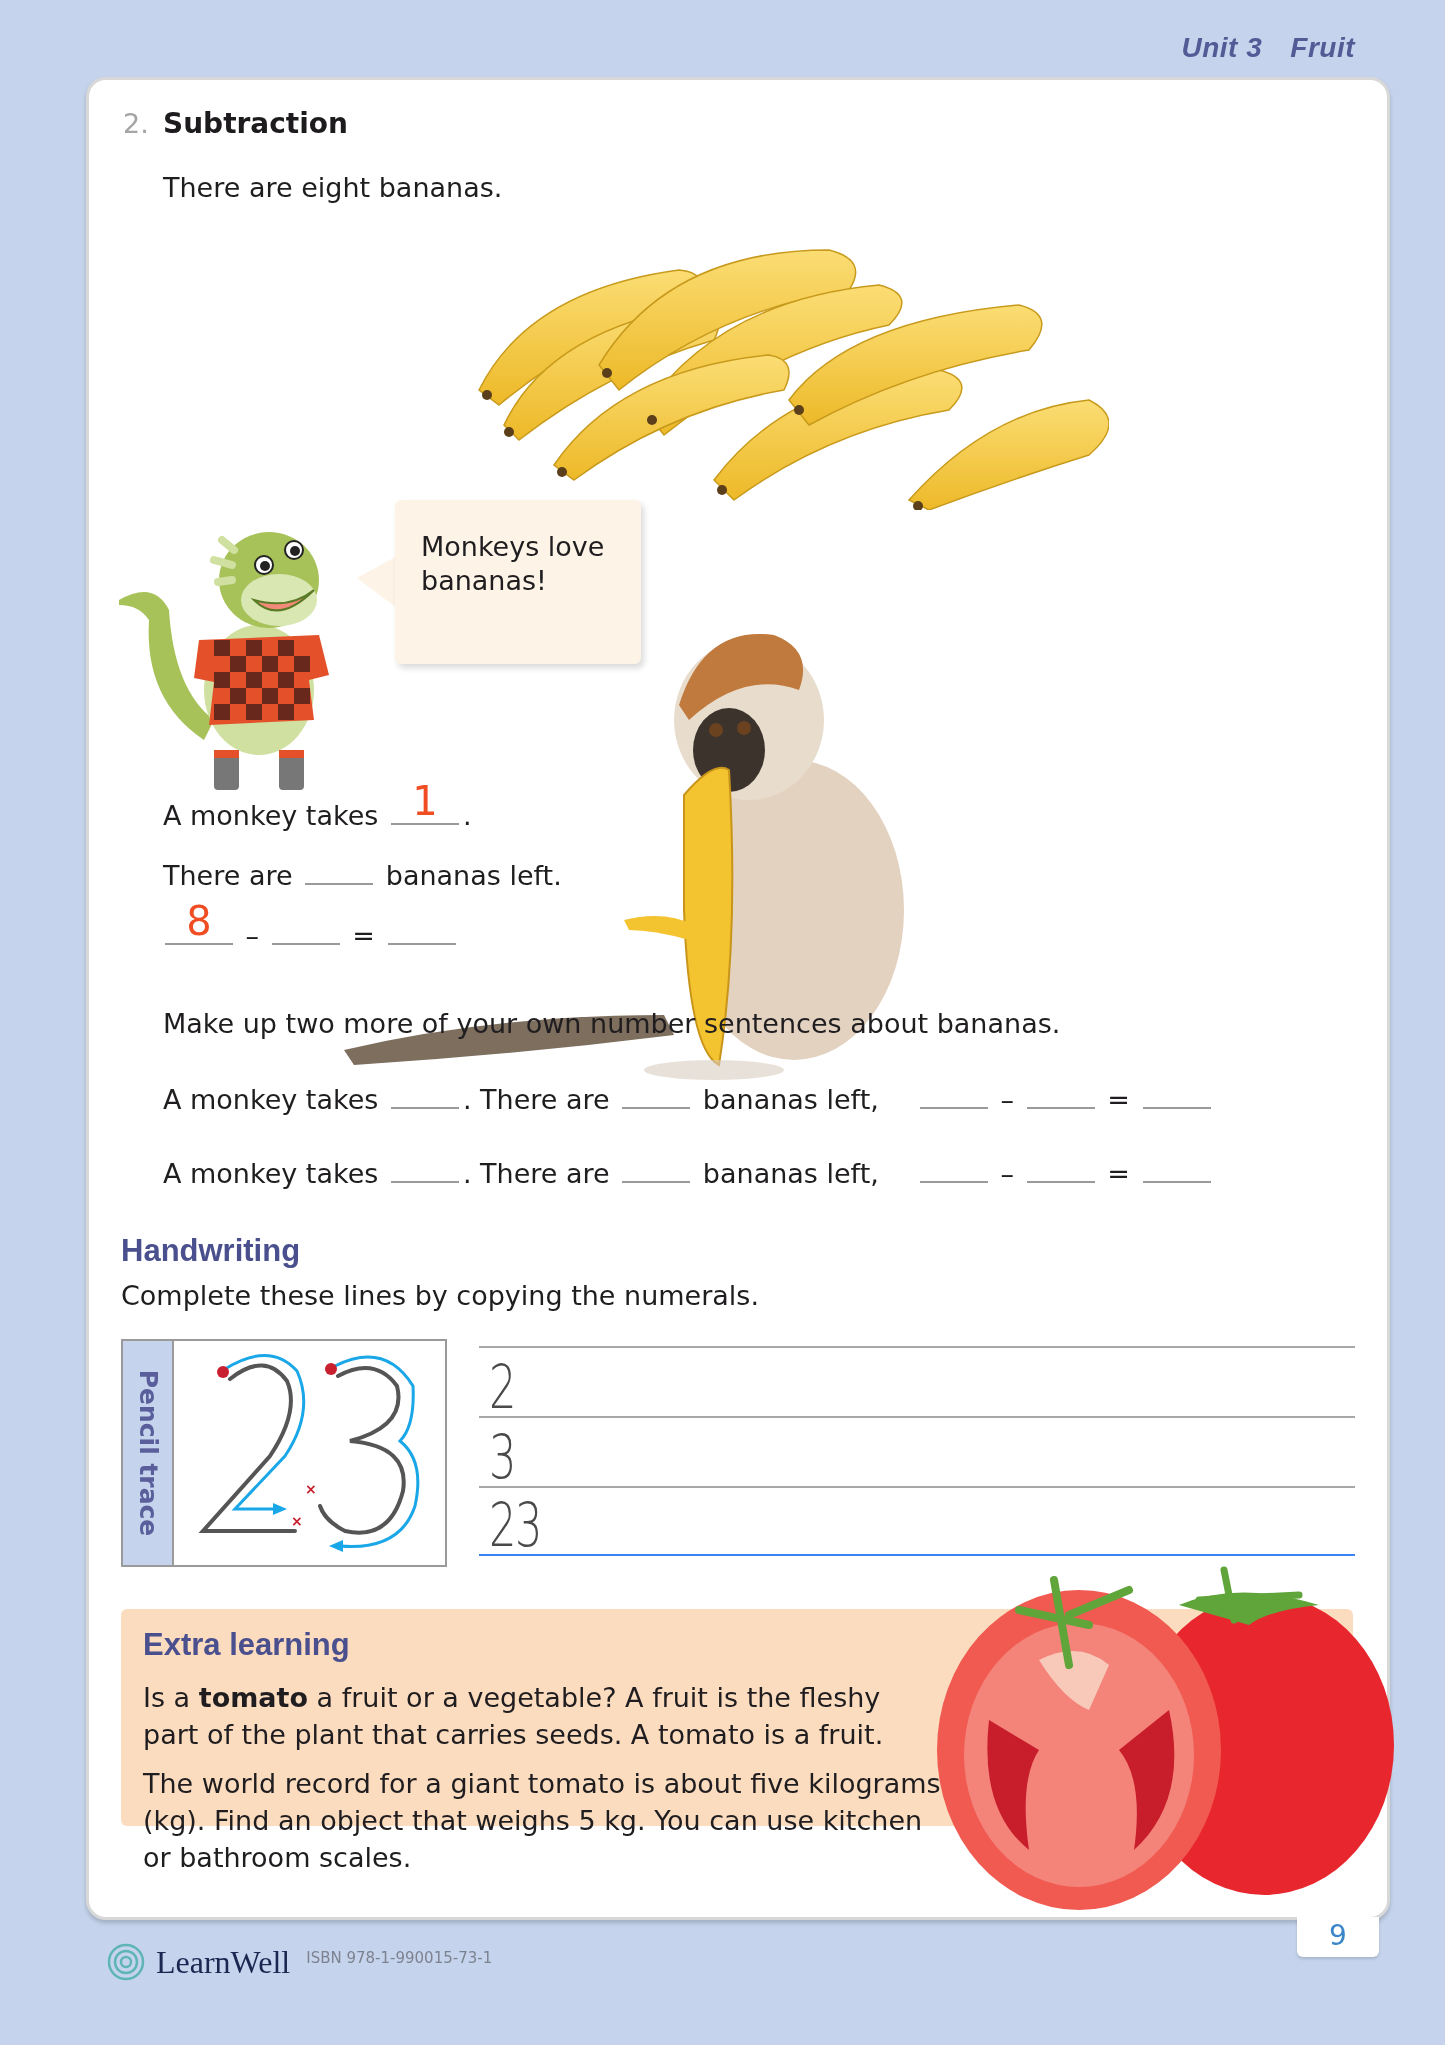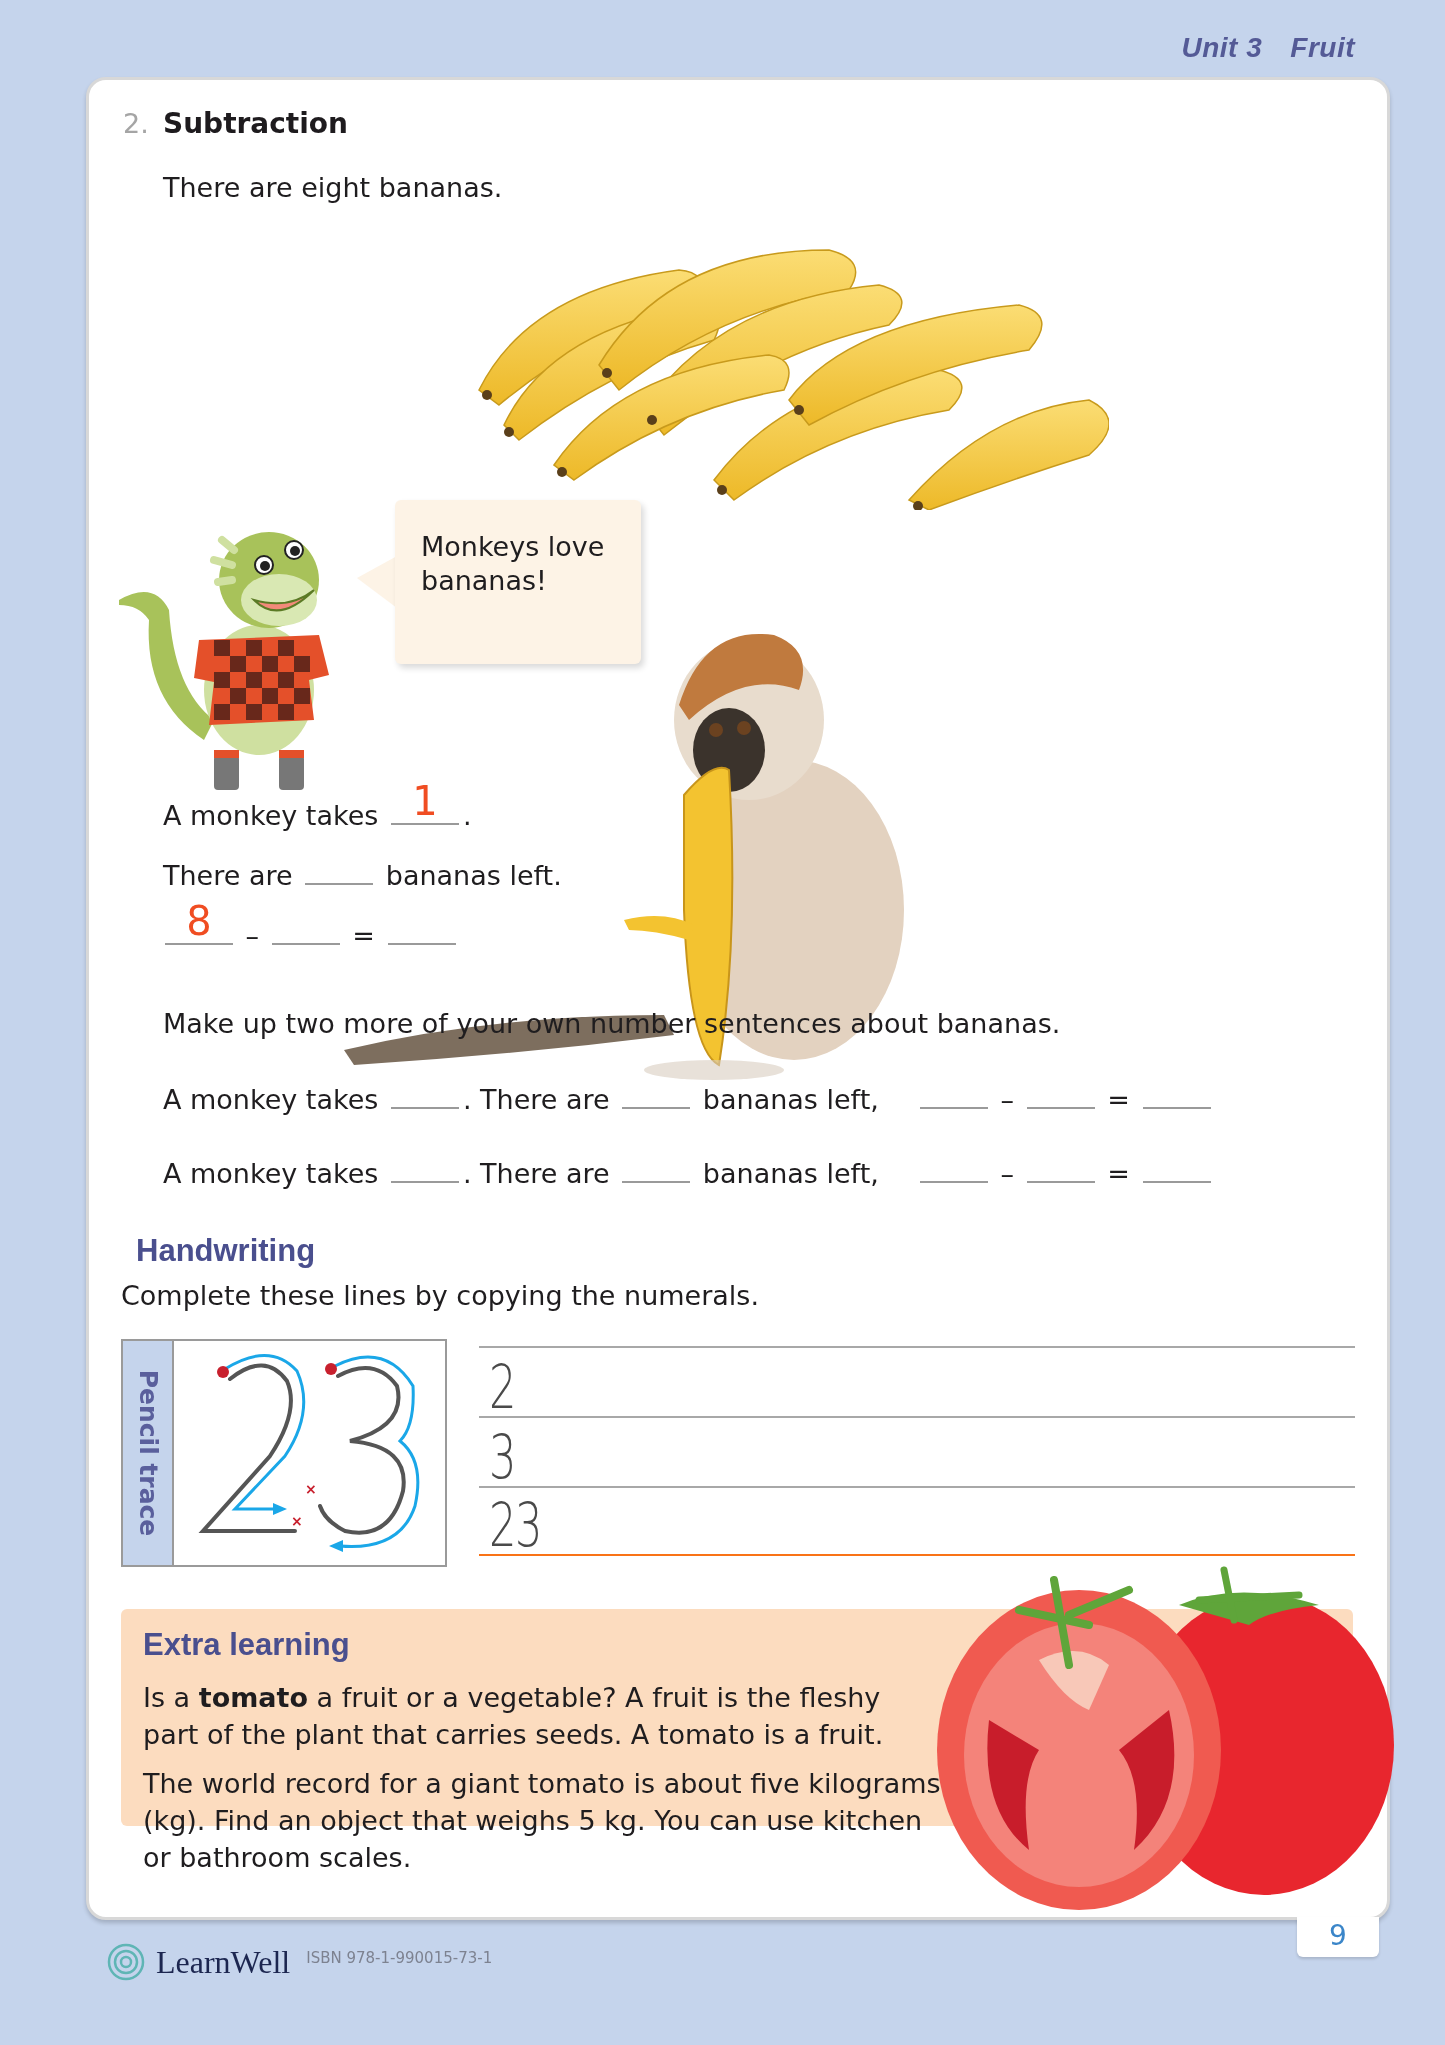--- a/index.html
+++ b/index.html
@@ -64,21 +64,21 @@
     position: absolute; left: 50%; top: 50%;
     transform: translate(-50%, -50%) rotate(90deg);
     white-space: nowrap;
     font-family: "DejaVu Sans", sans-serif; font-weight: bold;
     font-size: 25px; color: #5a5f9c;
   }
   .copy-lines { left: 390px; top: 1266px; width: 876px; }
   .copy-line {
     height: 70px; border-top: 2px solid #a8a8a8; position: relative;
   }
-  .copy-line:last-child { border-bottom: 2px solid #f97316; height: 70px; }
+  .copy-line:last-child { border-bottom: 2px solid #3b82f6; height: 70px; }
   .copy-line span {
     position: absolute; left: 10px; bottom: -6px;
     font-family: "DejaVu Sans", sans-serif; font-weight: 200;
     font-size: 60px; color: #4a4a4a; transform: scaleX(0.72); transform-origin: left bottom;
     letter-spacing: -2px;
   }
 
   
   .extra-box {
     left: 32px; top: 1529px; width: 1232px; height: 217px;
@@ -231,21 +231,21 @@
     <span class="blank"></span>
     <span>bananas left,</span>
     <span style="display:inline-block; width:20px;"></span>
     <span class="blank"></span>
     <span>–</span>
     <span class="blank"></span>
     <span>=</span>
     <span class="blank"></span>
   </div>
 
-  <div class="abs section-heading" style="left:47px; top:1153px;text-align:right;">Handwriting</div>
+  <div class="abs section-heading" style="left:32px; top:1153px;text-align:right;">Handwriting</div>
   <div class="abs body-text" style="left:32px; top:1200px;">Complete these lines by copying the numerals.</div>
 
   <div class="abs trace-box">
     <div class="trace-label">
       <span>Pencil trace</span>
     </div>
     <svg style="position:absolute; left:52px; top:0;" width="272" height="224" viewBox="0 0 272 224">
       <path d="M55 38 Q90 10 112 40 Q125 70 95 115 L28 190 L120 190" fill="none" stroke="#555" stroke-width="4" stroke-linecap="round"></path>
       <path d="M50 28 Q95 0 122 30 Q140 70 110 115 L60 168 L98 168" fill="none" stroke="#1aa7e8" stroke-width="3"></path>
       <polygon points="98,162 112,168 98,174" fill="#1aa7e8"></polygon>

